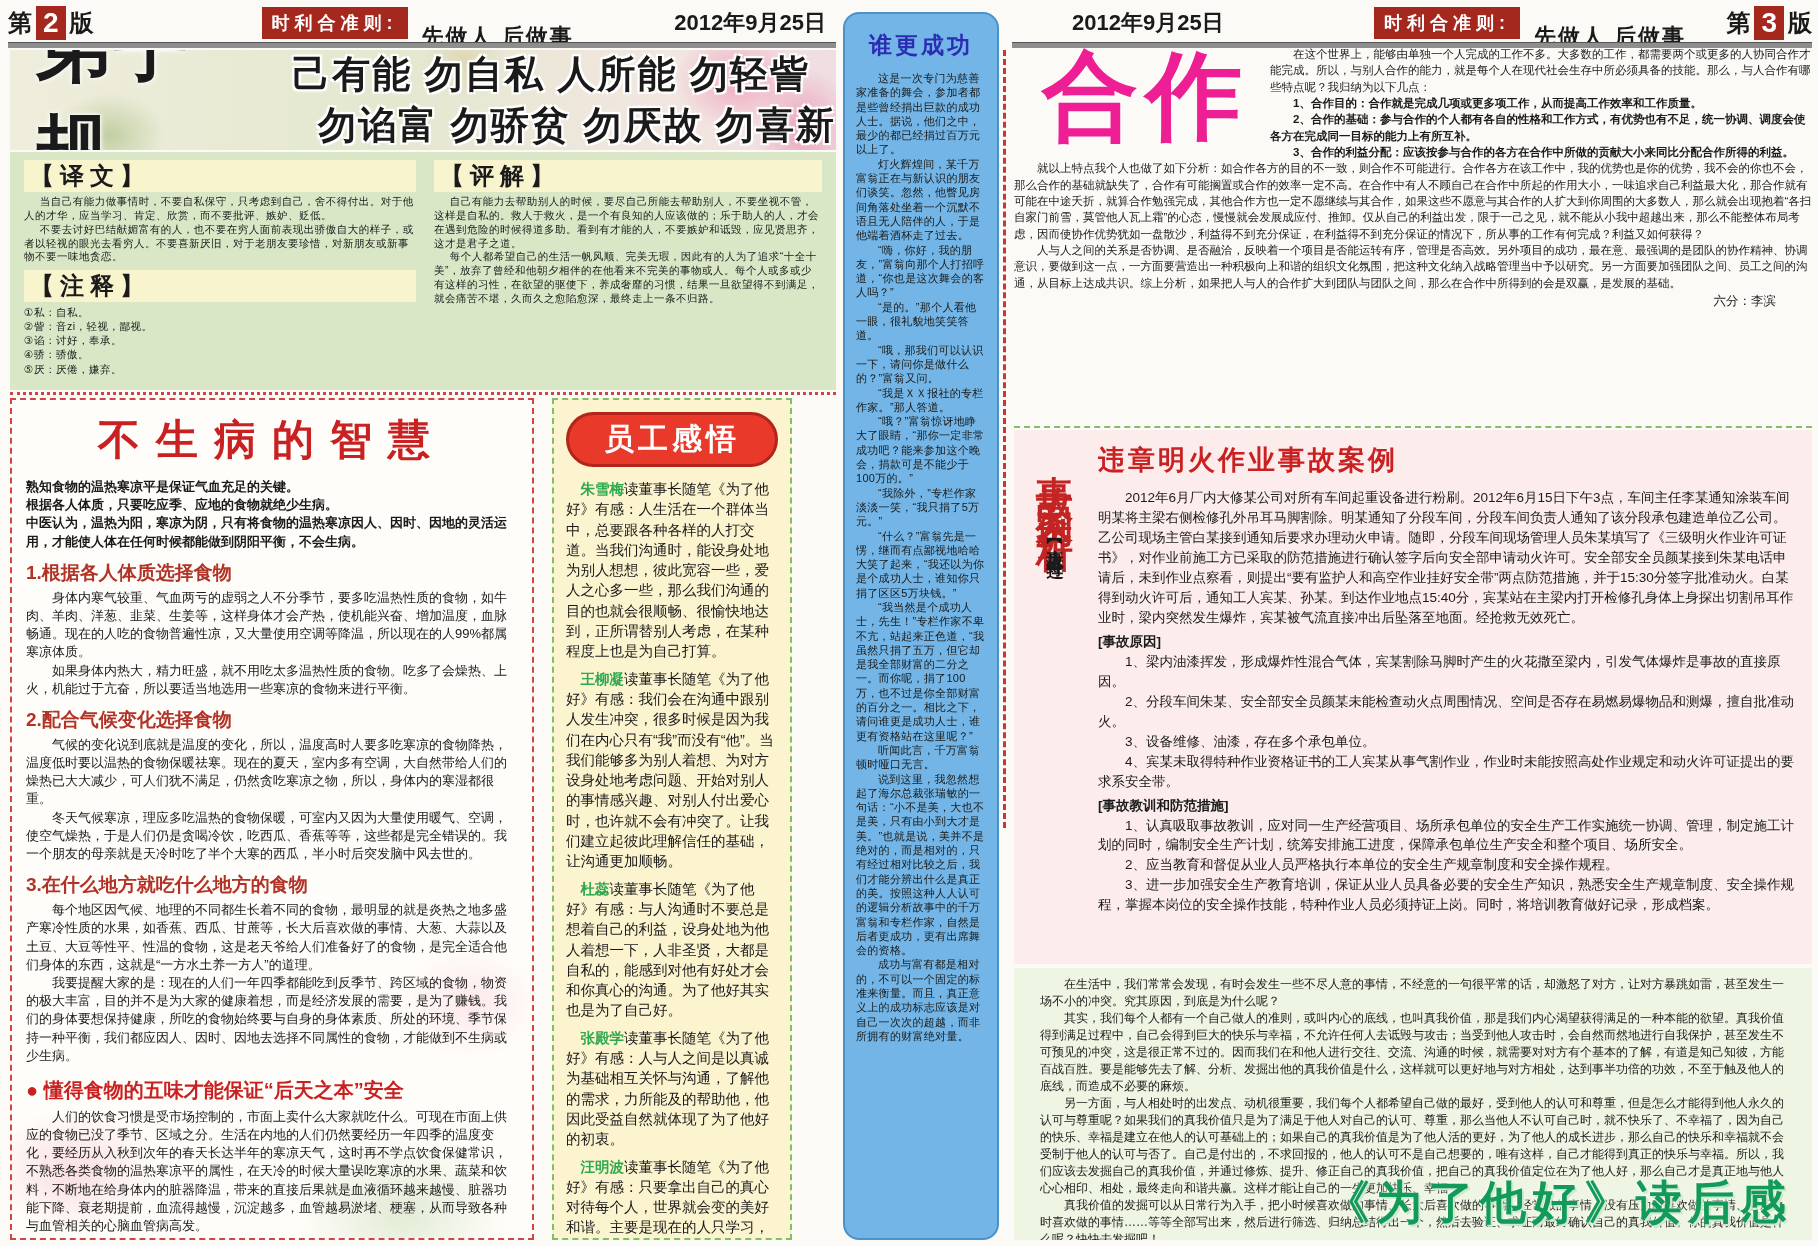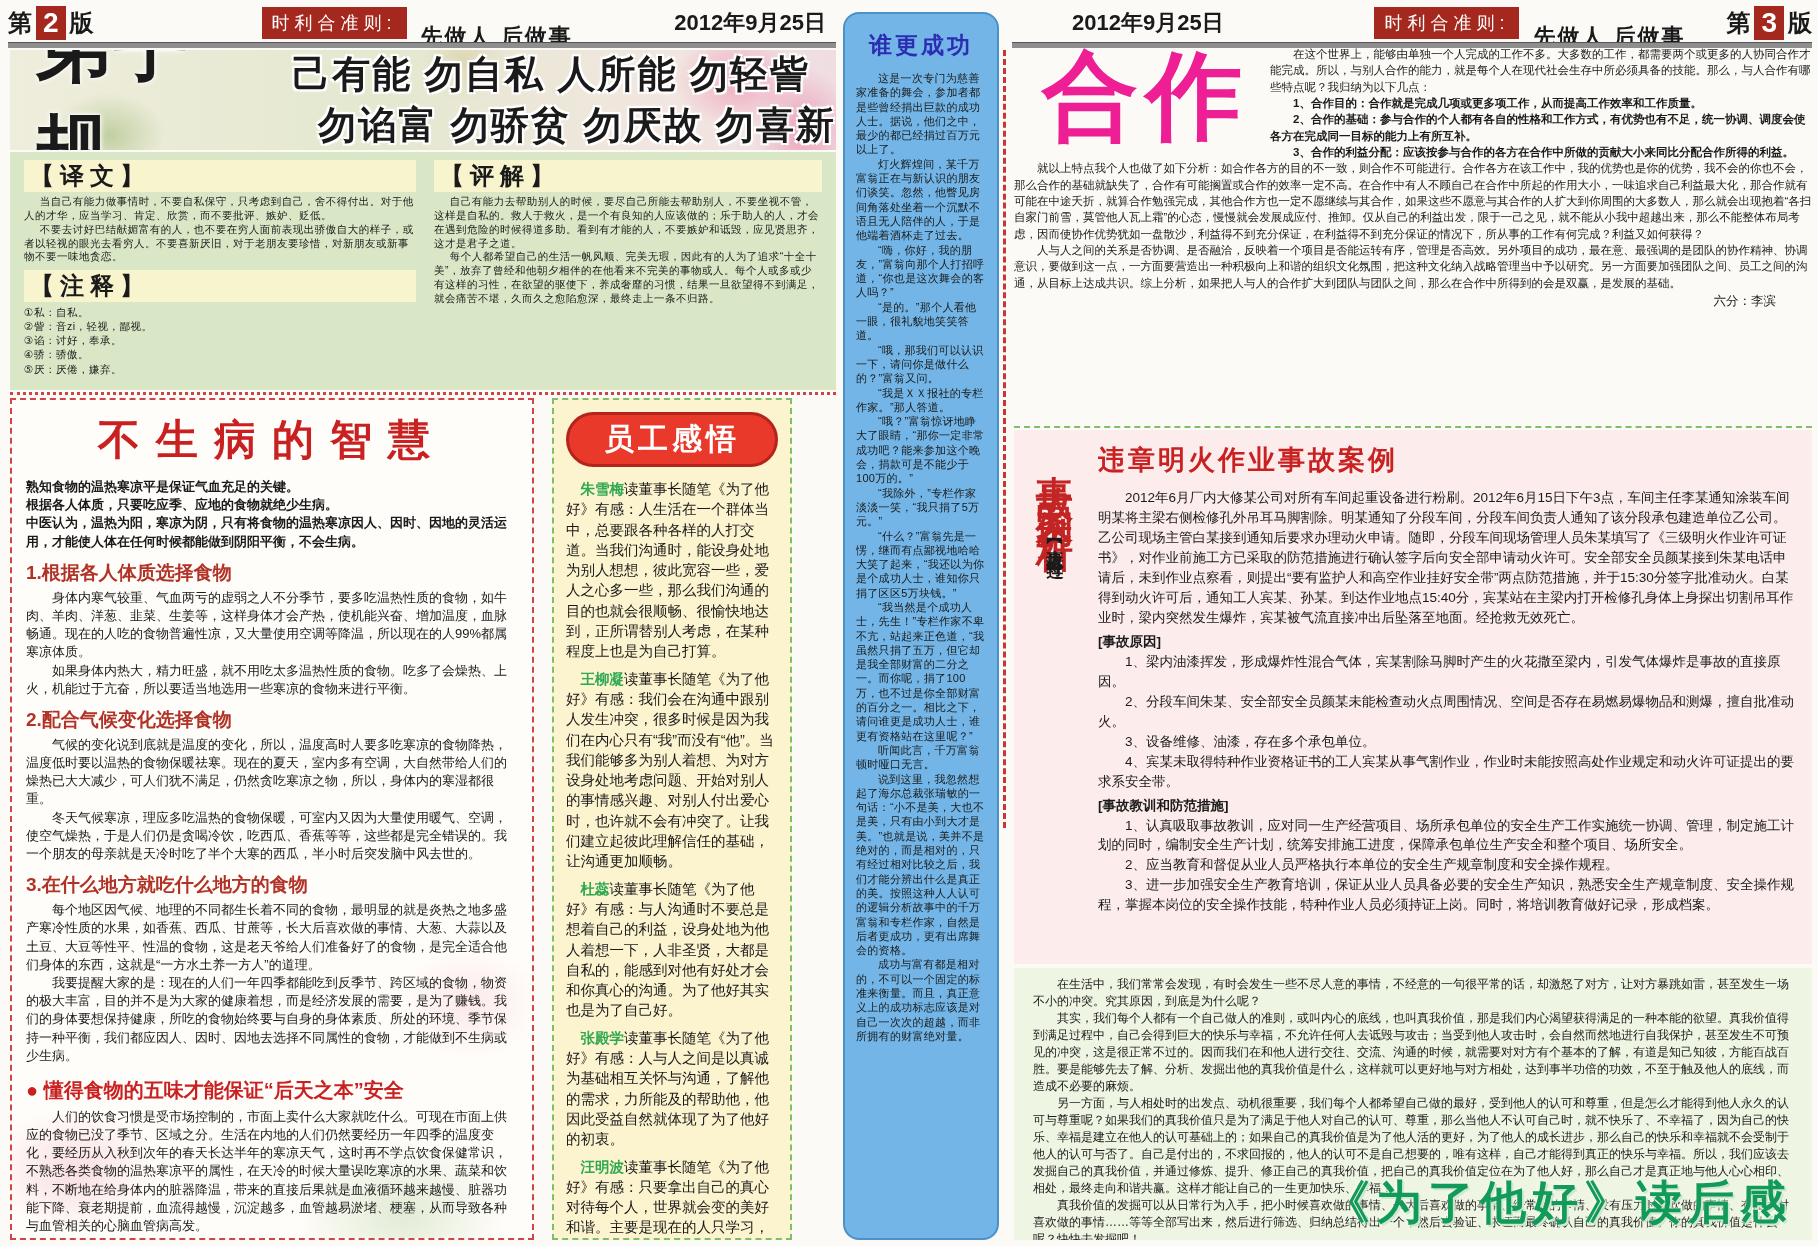--- a/index.html
+++ b/index.html
@@ -10,21 +10,21 @@
     color:#1a1a1a;
   }
   .abs{position:absolute;}
 
   
   .masthead{top:6px;height:34px;display:flex;align-items:center;}
   .mh-left{left:8px;width:828px;}
   .mh-right{left:1012px;width:800px;}
   .pg-pre,.pg-post{font-size:24px;font-weight:bold;}
   .pg-num{background:#a5281e;color:#fff;font-size:28px;font-weight:bold;padding:1px 7px;margin:0 4px;}
-  .motto-box{background:#a5281e;color:#fff;font-size:18px;font-weight:normal;padding:4px 10px;letter-spacing:5px;white-space:nowrap;}
+  .motto-box{background:#a5281e;color:#fff;font-size:18px;font-weight:bold;padding:4px 10px;letter-spacing:5px;white-space:nowrap;}
   .motto{font-size:22px;font-weight:bold;margin-left:14px;letter-spacing:2px;white-space:nowrap;margin-top:28px;}
   .mh-date{font-size:22px;font-weight:bold;white-space:nowrap;}
   .mh-left .mh-date{margin-left:auto;margin-right:10px;}
   .mh-right .mh-date{margin-right:auto;}
   .mh-right .motto-box{margin-left:110px;}
   .mh-right .pgwrap{margin-left:auto;display:flex;align-items:center;}
   .mh-rule{top:42px;height:5px;background:#8e8e8e;border-top:1px solid #555;}
 
   
   .banner{left:10px;top:50px;width:826px;height:100px;overflow:hidden;
@@ -92,21 +92,21 @@
   .accident{left:1014px;top:430px;width:798px;height:534px;box-sizing:border-box;background:#fdecec;display:flex;padding:8px 8px;overflow:hidden;}
   .acc-vert{width:66px;display:flex;flex-direction:column;align-items:center;padding-top:8px;}
   .acc-vtitle{writing-mode:vertical-rl;color:#c32424;font-family:"DejaVu Serif","Liberation Serif",serif;font-size:37px;font-weight:900;letter-spacing:12px;}
   .acc-vsub{writing-mode:vertical-rl;font-size:17px;font-weight:bold;margin-top:14px;letter-spacing:4px;}
   .acc-main{flex:1;padding:2px 10px;overflow:hidden;}
   .acc-title{color:#c92121;font-size:27px;font-weight:900;letter-spacing:3px;margin:2px 0 10px;}
   .acc-main p{font-size:13.5px;line-height:1.48;margin:0;text-indent:2em;}
   .acc-label{font-weight:bold;text-indent:0 !important;margin-top:4px !important;}
 
   
-  .essay{left:1014px;top:968px;width:798px;height:272px;box-sizing:border-box;background:#eef5e2;padding:8px 19px;overflow:hidden;}
+  .essay{left:1014px;top:968px;width:798px;height:272px;box-sizing:border-box;background:#eef5e2;padding:8px 26px;overflow:hidden;}
   .essay p{font-size:12px;line-height:1.42;margin:0;text-indent:2em;}
   .essay-big{position:absolute;right:26px;bottom:12px;color:#129a58;font-family:"DejaVu Serif","Liberation Serif",serif;
     font-size:46px;font-weight:900;letter-spacing:6px;text-shadow:2px 2px 0 #cfe8d2,0 0 4px #ffffff;}
 </style>
 </head>
 <body>
 
 <div class="abs masthead mh-left">
   <span class="pg-pre">第</span>
   <span class="pg-num">2</span>

